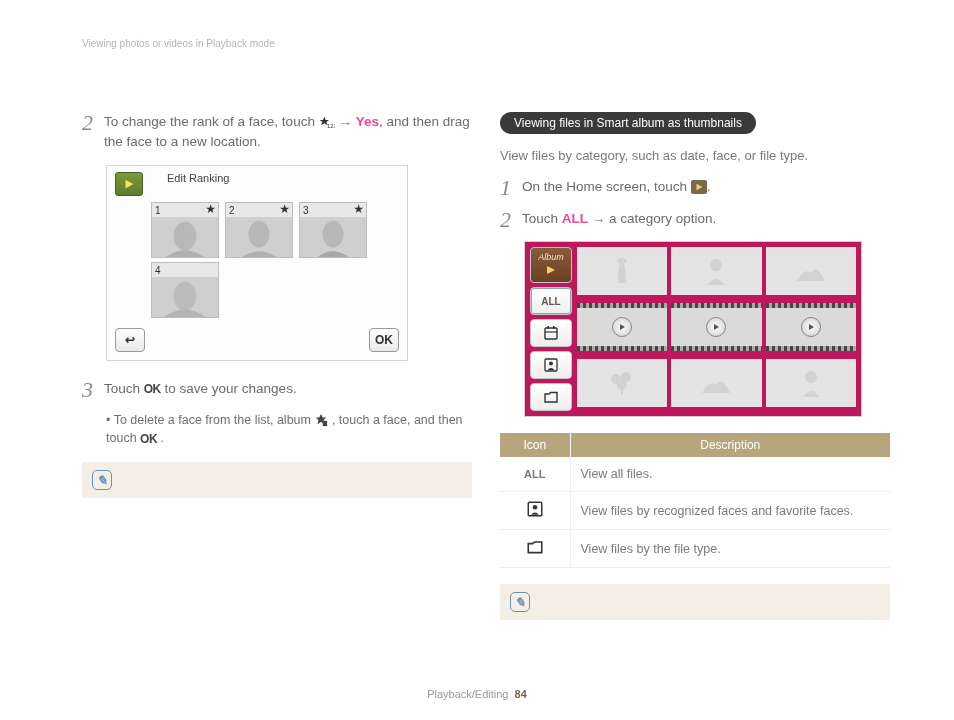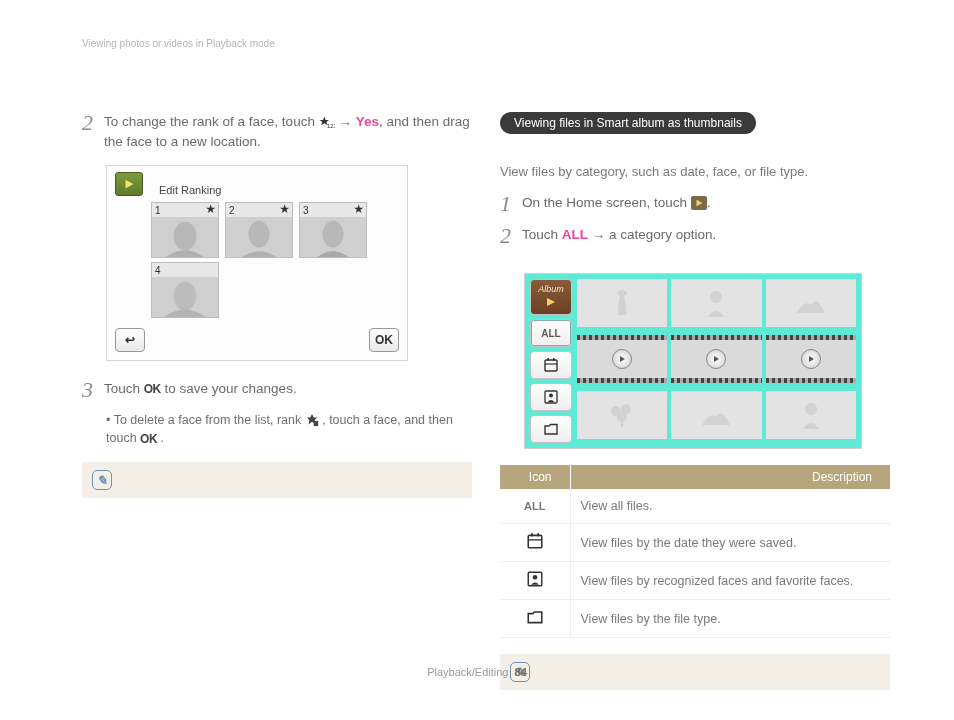--- a/index.html
+++ b/index.html
@@ -42,22 +42,22 @@
   .step-body b { font-weight: bold; color:#ec4899;}
 
   .screenshot-box {
     margin: 12px 0 18px 24px;
     width: 302px;
     border: 1px solid #d5d5d5;
     background: #fdfdfd;
   }
   .sb-head {
     display: flex;
-    align-items: flex-end;
-    gap: 16px;
+    align-items: flex-start;
+    gap: 24px;
     padding: 6px 8px;
   }
   .play-icon {
     width: 28px; height: 24px;
     background: linear-gradient(#7a9b3a,#5e7c2a);
     border:1px solid #4a5a20;
     border-radius:3px;
     display:flex; align-items:center; justify-content:center;
   }
   .play-icon svg { width:14px; height:14px; }
@@ -140,30 +140,30 @@
   
   .pill {
     display:inline-block;
     background:#3a3a3a;
     color:#fff;
     font-size:12px;
     padding:4px 14px;
     border-radius:11px;
     margin-bottom:14px;
   }
-  .right-intro { font-size:13px; color:#7a7a7a; margin-bottom:14px;margin-top:16px; }
+  .right-intro { font-size:13px; color:#7a7a7a; margin-bottom:14px; }
 
   .album-box {
-    margin: 26px 0 16px 24px;
+    margin: 10px 0 16px 24px;
     width: 338px;
     border:1px solid #d0d0d0;
     padding:5px;
     display:flex;
     gap:5px;
-    background:#5eead4;
+    background:#be185d;
   }
   .album-side {
     width:42px;
     display:flex; flex-direction:column; gap:4px;
   }
   .album-tab {
     height:28px;
     background:linear-gradient(#fff,#eee);
     border:1px solid #c4c4c4;
     border-radius:4px;
@@ -214,21 +214,21 @@
   .icon-table {
     width: 390px;
     border-collapse: collapse;
     font-size:12.5px;
     margin-bottom:16px;
   }
   .icon-table th {
     background:#b7a57d;
     color:#fff;
     font-weight:normal;
-    text-align:right;
+    text-align:center;
     padding:5px 18px;
     font-size:12px;
     margin-left:23px;
   }
   .icon-table th:first-child { width:70px; border-right:1px solid #fff;}
   .icon-table td {
     border-bottom:1px solid #eee;
     padding:8px 10px;
     color:#7a7a7a;
   }
@@ -237,21 +237,21 @@
     border-right:1px solid #eee;
   }
   .tbl-icon {
     display:inline-flex; width:18px; height:18px;
     align-items:center; justify-content:center;
     font-weight:bold; font-size:11px;
   }
 
   .page-footer {
     position:absolute;
-    bottom: 42px;
+    bottom: 20px;
     left:0; right:0;
     text-align:center;
     font-size:11px;
     color:#9a9a9a;
   }
   .page-footer .pg { color:#7a6a4a; font-weight:bold; }
 </style>
 </head>
 <body>
 
@@ -334,21 +334,21 @@
 
   <div class="step">
     <div class="step-num">3</div>
     <div class="step-body">
       <span>Touch </span>
       <span class="inline-icon ok">OK</span>
       <span> to save your changes.</span>
     </div>
   </div>
   <div class="sub-bullet">
-    <span>To delete a face from the list, rank </span>
+    <span>To delete a face from the list, album </span>
     <span class="inline-icon trash">
       <svg viewBox="0 0 16 16">
           <polygon points="8,1 10,5 14,5 11,8 12,13 8,10 4,13 5,8 2,5 6,5" fill="#444"></polygon>
           <rect x="10" y="9" width="5" height="6" fill="#444"></rect>
         </svg>
     </span>
     <span>, touch a face, and then touch </span>
     <span class="inline-icon ok">OK</span>
     <span>.</span>
   </div>
@@ -478,31 +478,20 @@
   
   <table class="icon-table">
     <tbody>
         <tr>
       <th>Icon</th>
       <th>Description</th>
     </tr>
     <tr>
       <td><span class="tbl-icon">ALL</span></td>
       <td>View all files.</td>
-    </tr>
-    <tr>
-      <td><span class="tbl-icon">
-              <svg width="18" height="18" viewBox="0 0 16 16">
-                <rect x="2" y="3" width="12" height="11" rx="1" fill="none" stroke="#333" stroke-width="1.4"></rect>
-                <line x1="2" y1="7" x2="14" y2="7" stroke="#333" stroke-width="1.2"></line>
-                <rect x="4.5" y="1" width="1.5" height="3" fill="#333"></rect>
-                <rect x="10" y="1" width="1.5" height="3" fill="#333"></rect>
-              </svg>
-            </span></td>
-      <td>View files by the date they were saved.</td>
     </tr>
     <tr>
       <td><span class="tbl-icon">
               <svg width="18" height="18" viewBox="0 0 16 16">
                 <rect x="2" y="2" width="12" height="12" rx="1" fill="none" stroke="#333" stroke-width="1.3"></rect>
                 <circle cx="8" cy="6.5" r="2" fill="#333"></circle>
                 <path d="M4.5 13 Q8 9 11.5 13 Z" fill="#333"></path>
               </svg>
             </span></td>
       <td>View files by recognized faces and favorite faces.</td>

